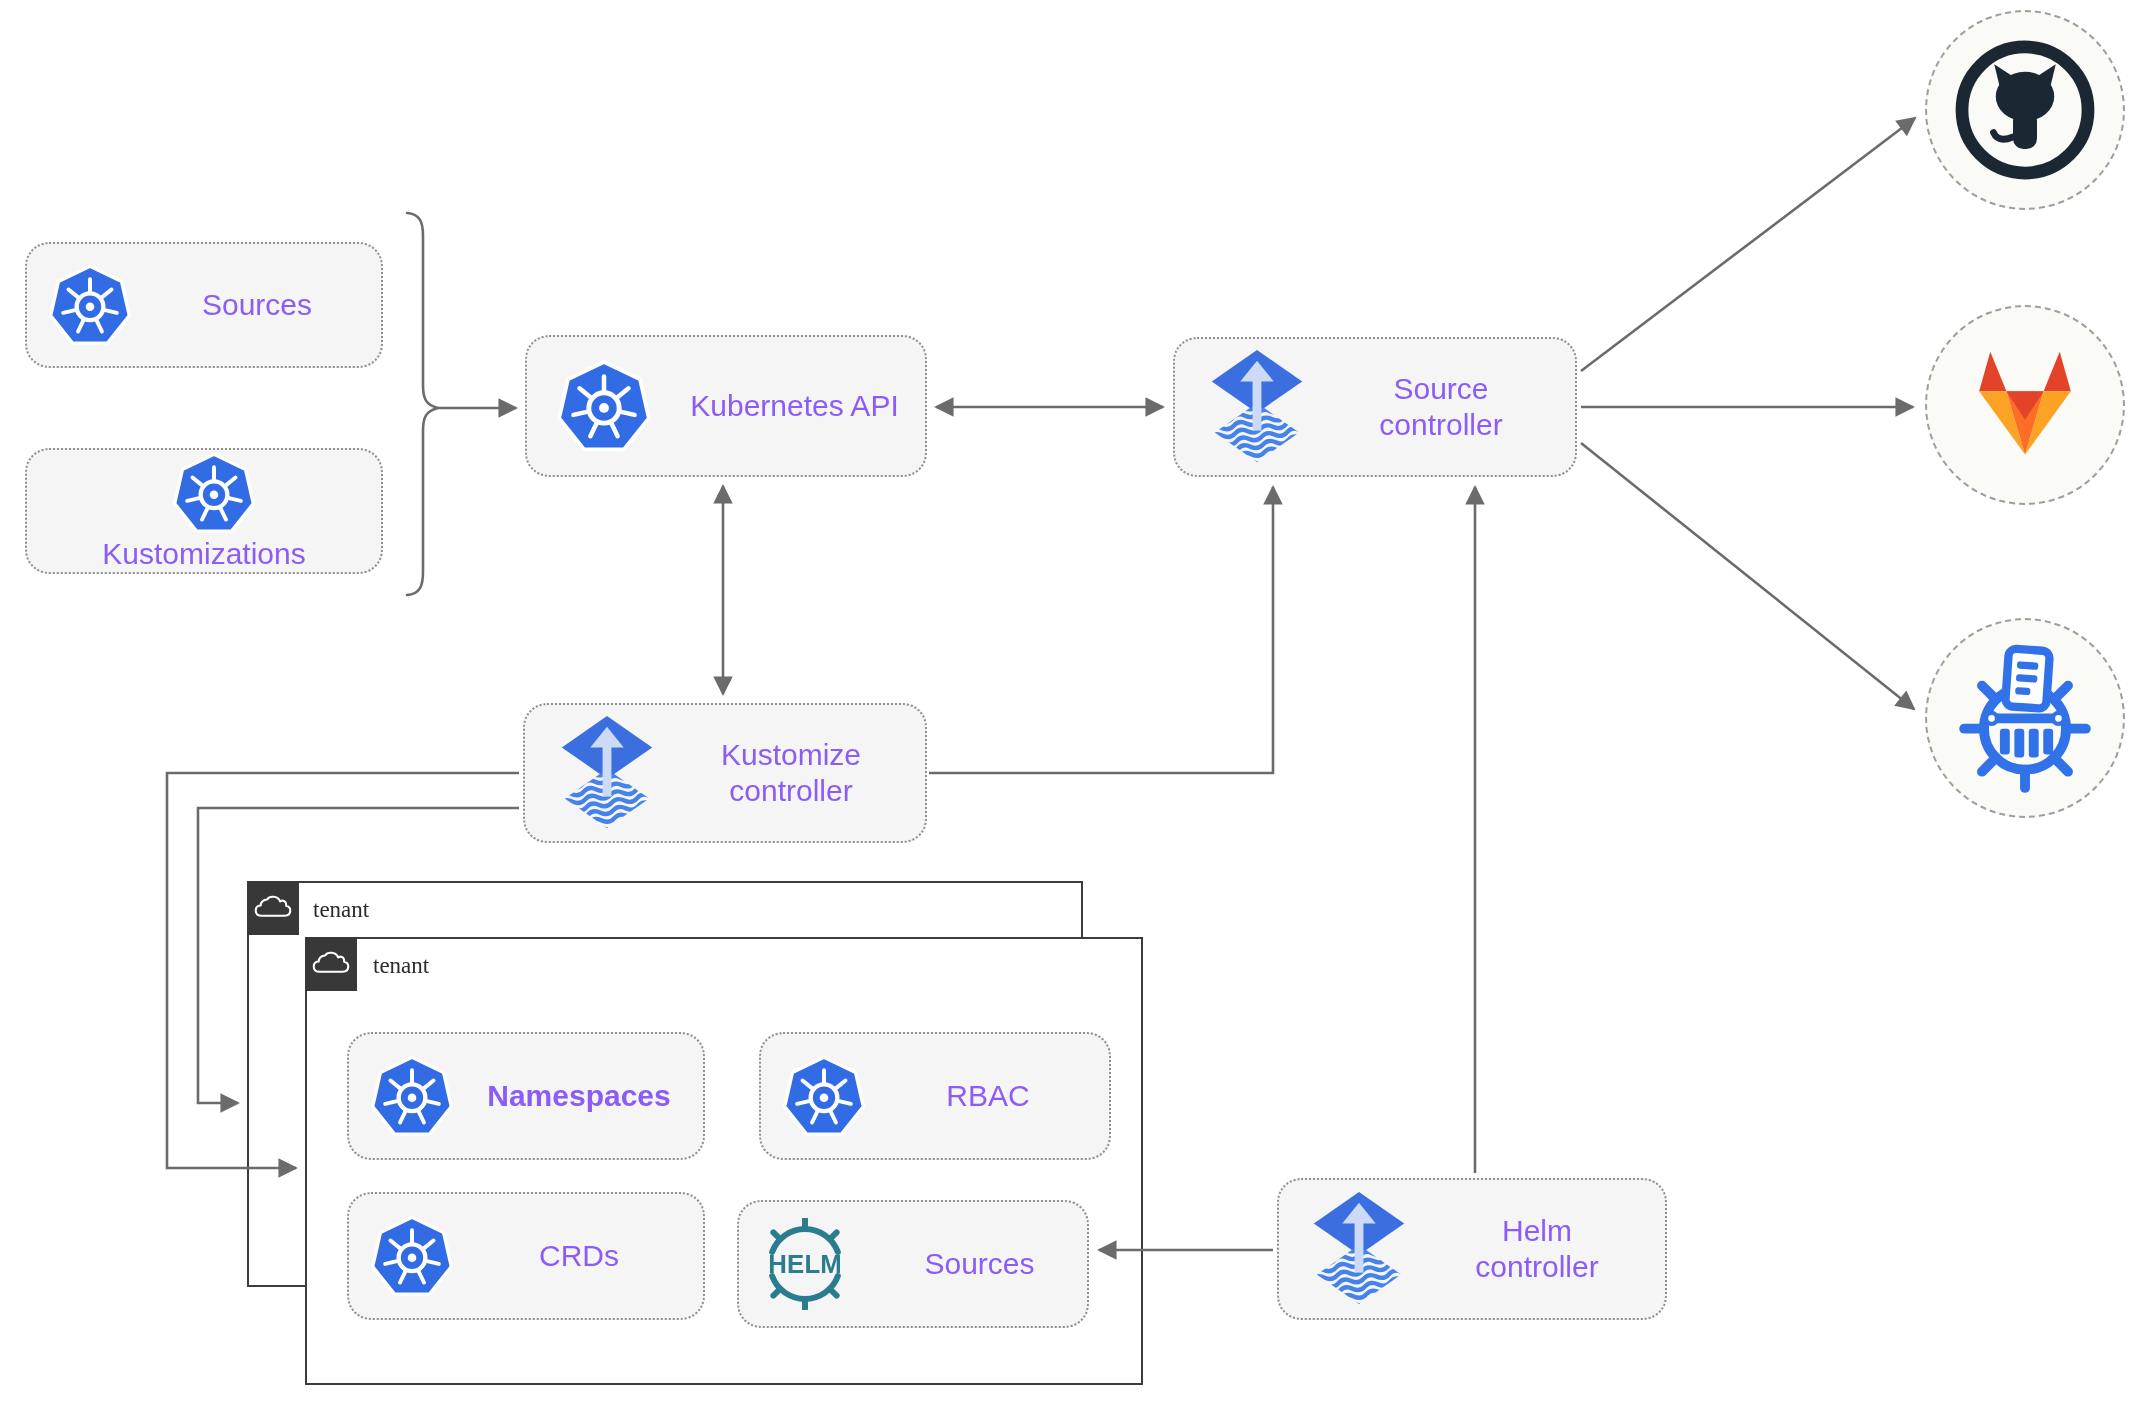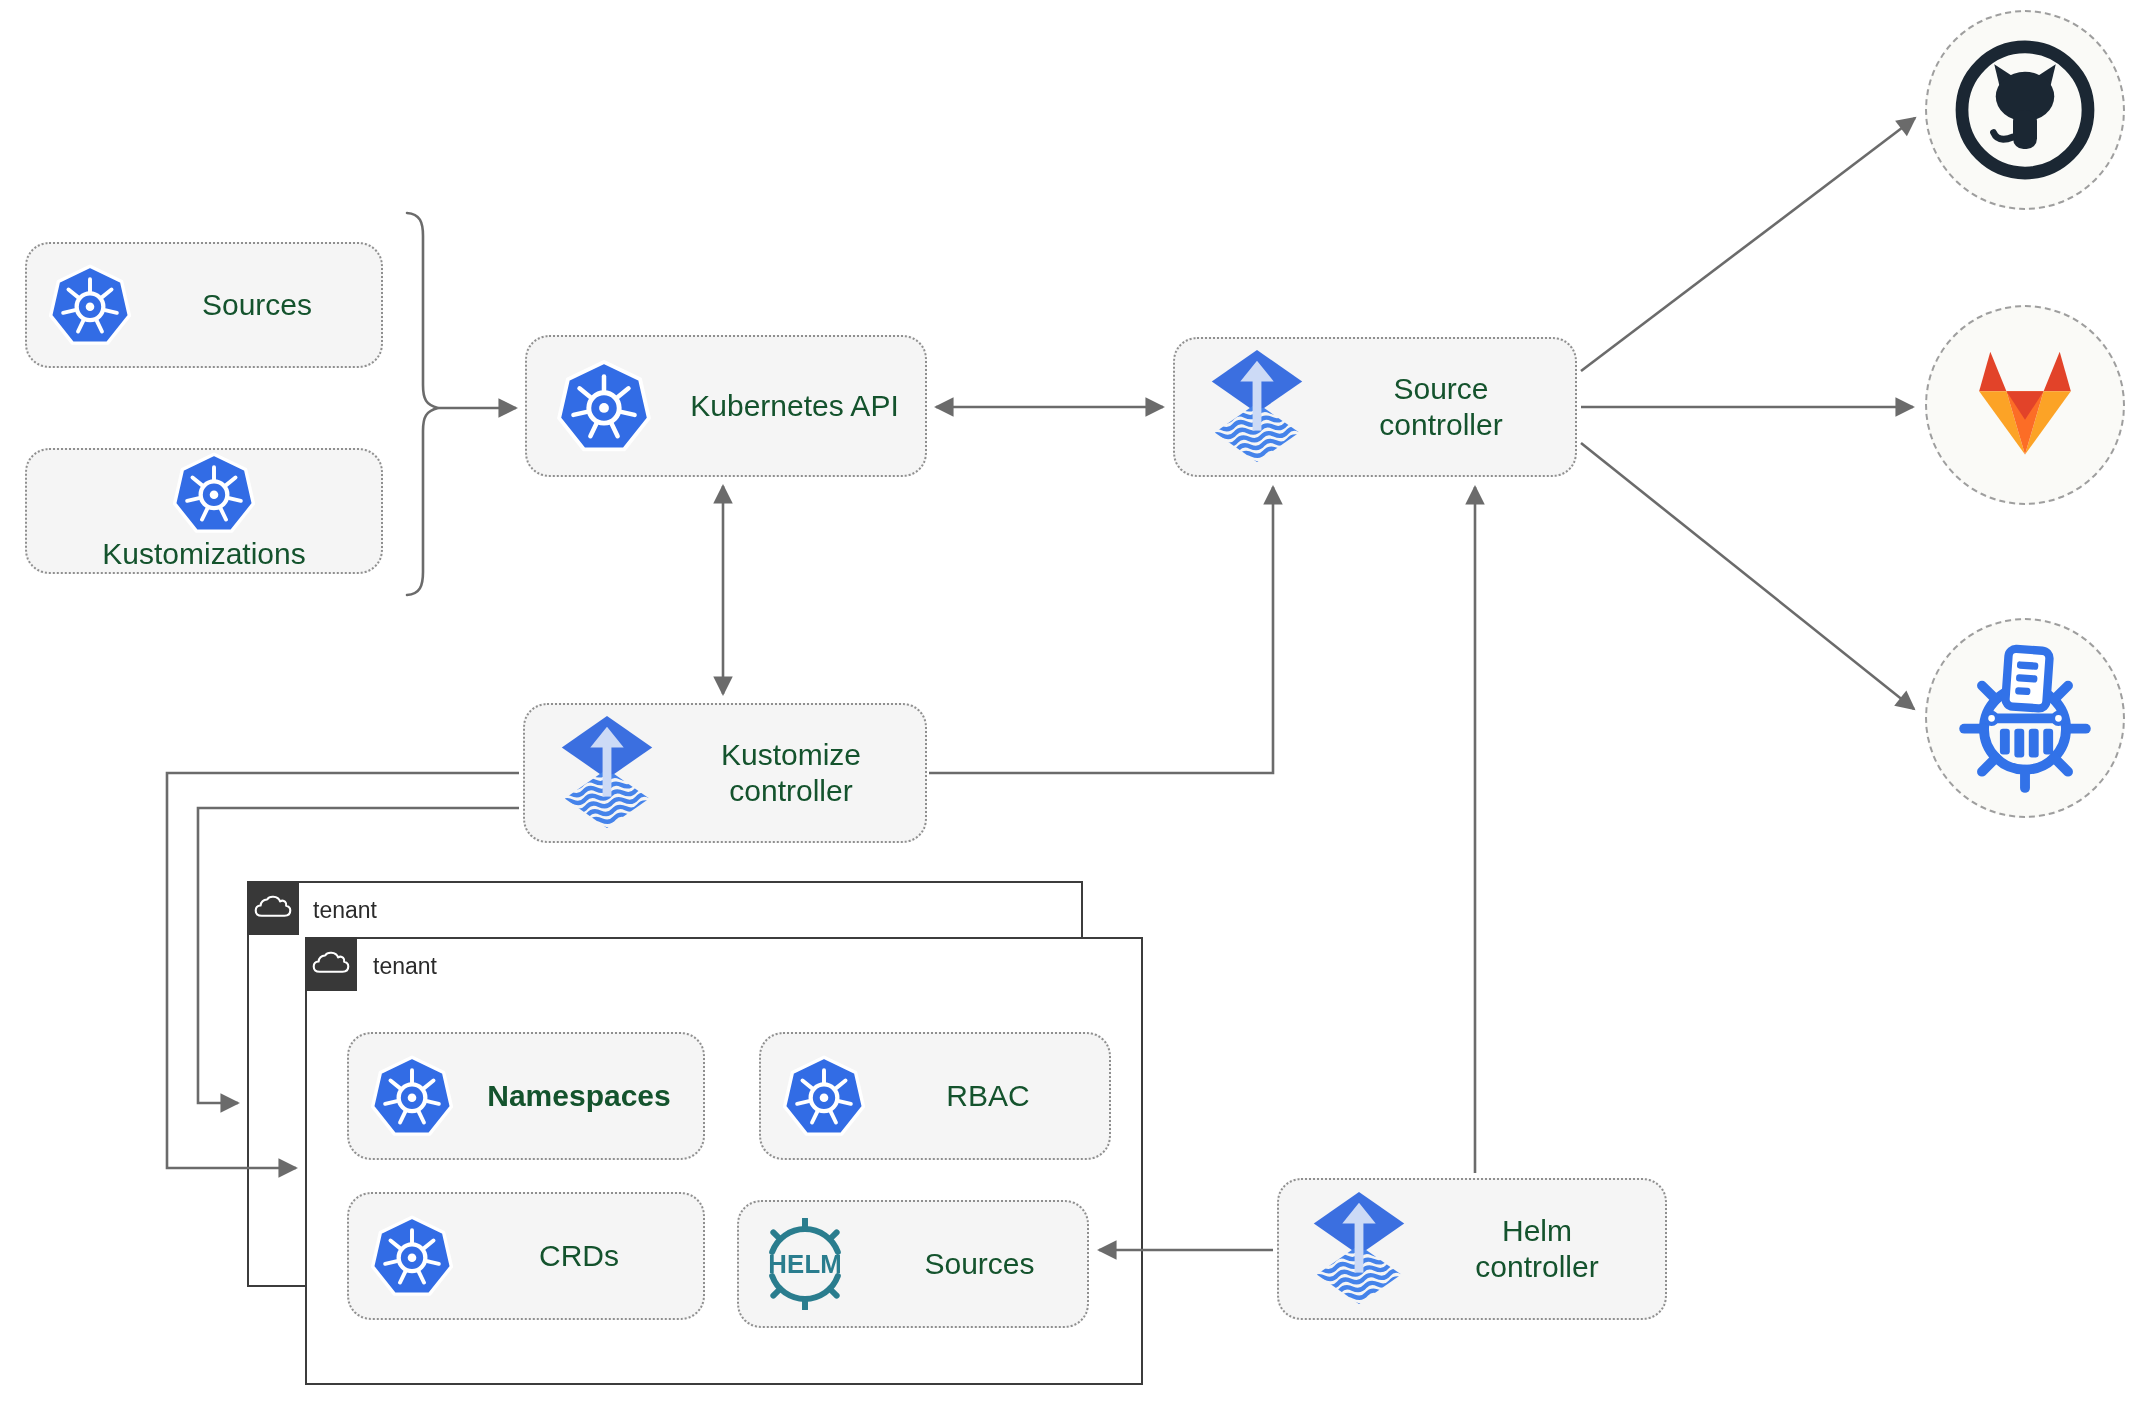--- a/index.html
+++ b/index.html
@@ -7,37 +7,37 @@
     position:relative;width:2144px;height:1407px;background:#ffffff;
     font-family:"Liberation Sans", sans-serif;color:#000;overflow:hidden;
   }
   .node{
     position:absolute;display:flex;align-items:center;
     background:#f5f5f5;border:2px dotted #8f8f8f;border-radius:24px;
     box-sizing:border-box;
   }
   .node .icon{flex:0 0 auto;display:flex;align-items:center;justify-content:center;}
   .node .lblwrap{flex:1;display:flex;align-items:center;justify-content:center;}
-  .node-label{font-size:30px;line-height:1.2;text-align:center;color:#14532d;}
+  .node-label{font-size:30px;line-height:1.2;text-align:center;color:#8b5cf6;}
   .wrap150{width:160px;}
   .ext-circle{
     position:absolute;width:200px;height:200px;border-radius:50%;
     background:#fafaf7;border:2.5px dashed #9e9e9e;box-sizing:border-box;
     display:flex;align-items:center;justify-content:center;
   }
   .tenant-box{
     position:absolute;background:#ffffff;border:2.5px solid #3c3c3c;box-sizing:border-box;
   }
   .tenant-tab{
     position:absolute;left:-2.5px;top:-2.5px;width:52px;height:54px;background:#383838;
     display:flex;align-items:center;justify-content:center;
   }
   .tenant-label{
     position:absolute;top:0;height:54px;display:flex;align-items:center;
-    font-size:23px;color:#2b2b2b;
+    font-size:23px;color:#2b2b2b;font-family:Liberation Serif, serif;
   }
   svg.overlay{position:absolute;left:0;top:0;z-index:20;pointer-events:none;}
   .zback{z-index:1}.znode{z-index:5}.zfront{z-index:6}.zinner{z-index:8}
   #defs-svg{position:absolute;width:0;height:0;overflow:hidden;}
 </style>
 </head>
 <body>
 
 <svg id="defs-svg" xmlns="http://www.w3.org/2000/svg" aria-hidden="true">
   <defs>

